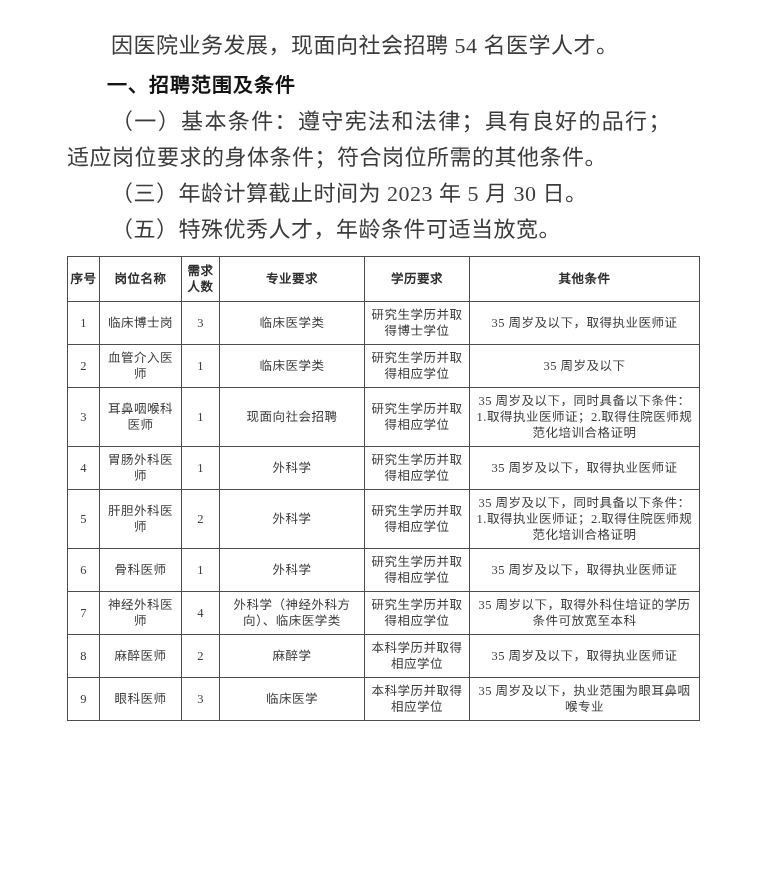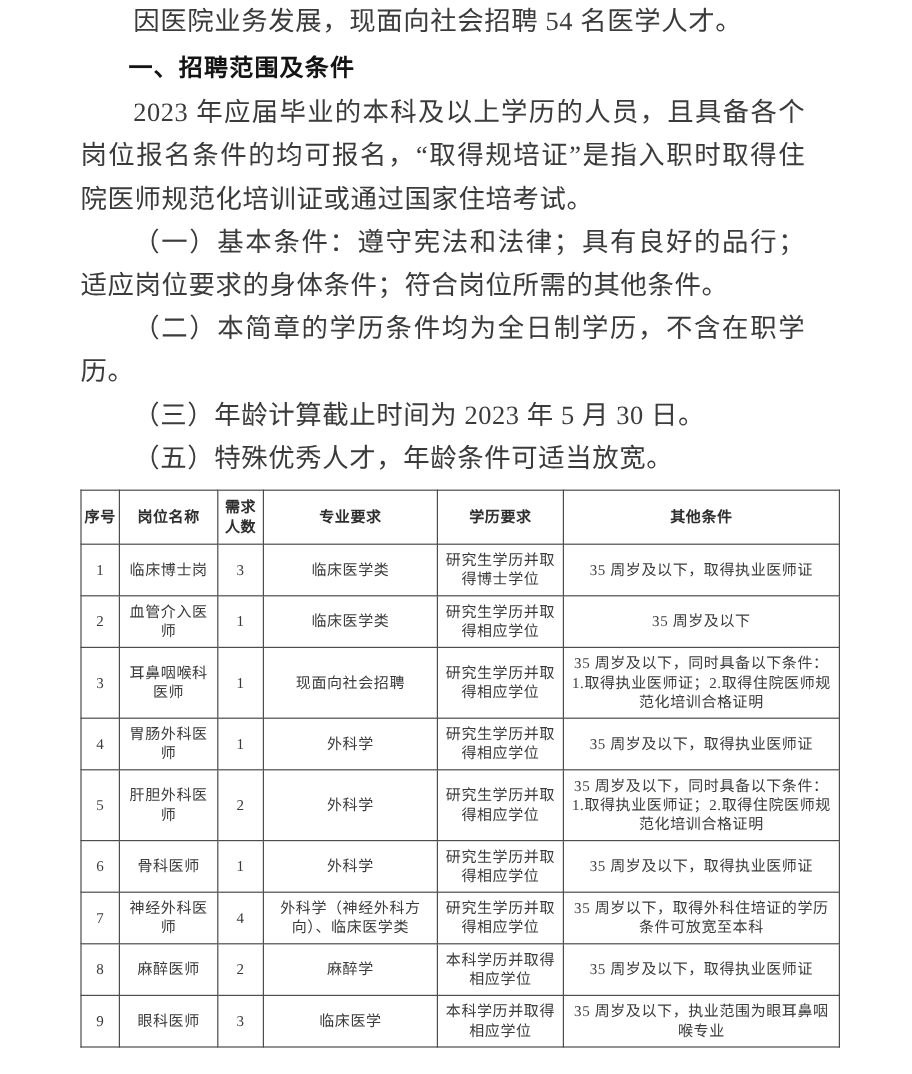--- a/index.html
+++ b/index.html
@@ -11,21 +11,21 @@
     width: 760px;
     height: 895px;
     overflow: hidden;
     font-family: "Liberation Serif", "DejaVu Serif", serif;
     color: #3b3b3b;
   }
   .page {
     box-sizing: border-box;
     width: 721px;
     height: 895px;
-    padding: 0 50px 0 67px;
+    padding: 28px 50px 0 67px;
   }
   .para {
     margin: 0;
     font-size: 22px;
     line-height: 36px;
     text-align: justify;
     text-indent: 2em;
     letter-spacing: 0.5px;
   }
   .heading {
@@ -65,23 +65,21 @@
 </style>
 </head>
 <body>
 
 <div class="page">
 
   <p class="para">因医院业务发展，现面向社会招聘 54 名医学人才。</p>
 
   <h2 class="heading">一、招聘范围及条件</h2>
 
-  <p class="para">2023 年应届毕业的本科及以上学历的人员，且具备各个岗位报名条件的均可报名，“取得规培证”是指入职时取得住院医师规范化培训证或通过国家住培考试。</p>
   <p class="para">（一）基本条件：遵守宪法和法律；具有良好的品行；适应岗位要求的身体条件；符合岗位所需的其他条件。</p>
-  <p class="para">（二）本简章的学历条件均为全日制学历，不含在职学历。</p>
   <p class="para">（三）年龄计算截止时间为 2023 年 5 月 30 日。</p>
   <p class="para">（五）特殊优秀人才，年龄条件可适当放宽。</p>
 
 
   <table class="jobs">
     <colgroup>
       <col style="width:32px">
       <col style="width:82px">
       <col style="width:38px">
       <col style="width:145px">

